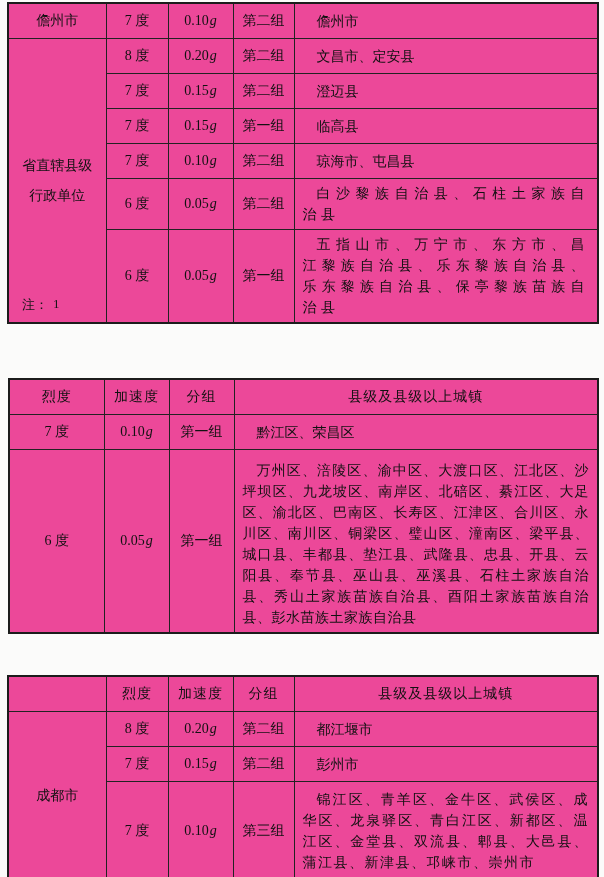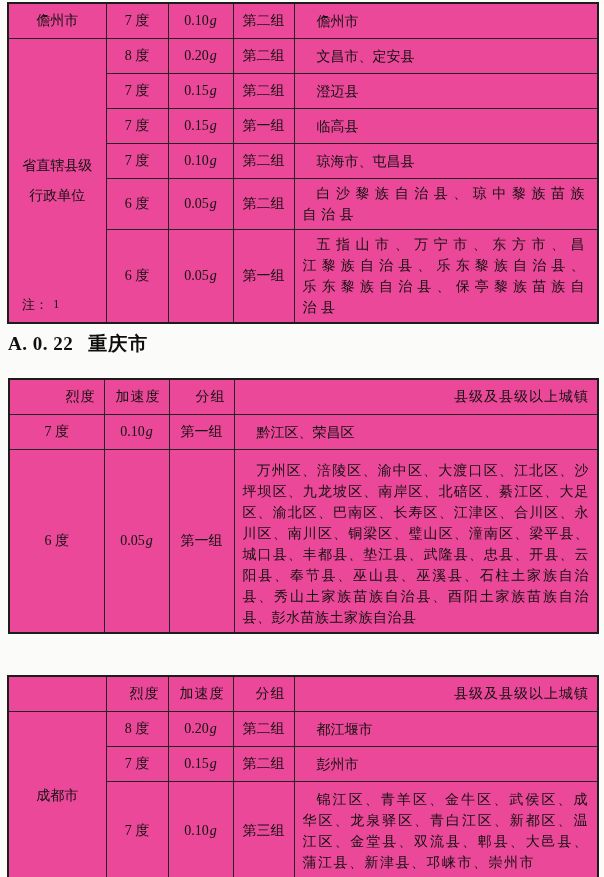--- a/index.html
+++ b/index.html
@@ -73,21 +73,21 @@
     letter-spacing:0.5px;
   }
   .heading .h-title{
     margin-left:15px;
     font-family:"Liberation Sans","DejaVu Sans",sans-serif;
     letter-spacing:1px;
   }
   #tbl-hainan{left:7px;top:2px;width:590px;}
   #tbl-chongqing{left:8px;top:378px;width:589px;}
   #tbl-sichuan{left:7px;top:675px;width:590px;}
-  .hdr{text-align:right;letter-spacing:1px;}
+  .hdr{text-align:center;letter-spacing:1px;}
 </style>
 </head>
 <body>
 
 <div class="page">
 
   <table id="tbl-hainan">
     <colgroup>
       <col style="width:98px">
         <col style="width:62px">
@@ -136,43 +136,39 @@
       <td class="c">第二组</td>
       <td class="cities">
             <div class="txt">琼海市、屯昌县</div>
           </td>
     </tr>
     <tr style="height:50px">
       <td class="c">6 度</td>
       <td class="c"><span>0.05</span><i class="g">g</i></td>
       <td class="c">第二组</td>
       <td class="cities ls-c">
-            <div class="txt">白沙黎族自治县、琼中黎族苗族自治县</div>
+            <div class="txt">白沙黎族自治县、石柱土家族自治县</div>
           </td>
     </tr>
     <tr style="height:80px">
       <td class="c">6 度</td>
       <td class="c"><span>0.05</span><i class="g">g</i></td>
       <td class="c">第一组</td>
       <td class="cities ls-c">
             <div class="txt">五指山市、万宁市、东方市、昌江黎族自治县、乐东黎族自治县、乐东黎族自治县、保亭黎族苗族自治县</div>
           </td>
     </tr>
   </tbody>
     </table>
 
   <div class="note">
     <span class="n-label">注：</span>
     <span class="n-num">1</span>
   </div>
 
-  <div class="heading" style="top:331px">
-    <span class="h-num">A. 0. 22</span>
-    <span class="h-title">重庆市</span>
-  </div>
 
   <table id="tbl-chongqing">
     <colgroup>
       <col style="width:95px">
         <col style="width:65px">
         <col style="width:65px">
         <col style="width:364px">
     </colgroup>
     <tbody>
         <tr style="height:31px">

